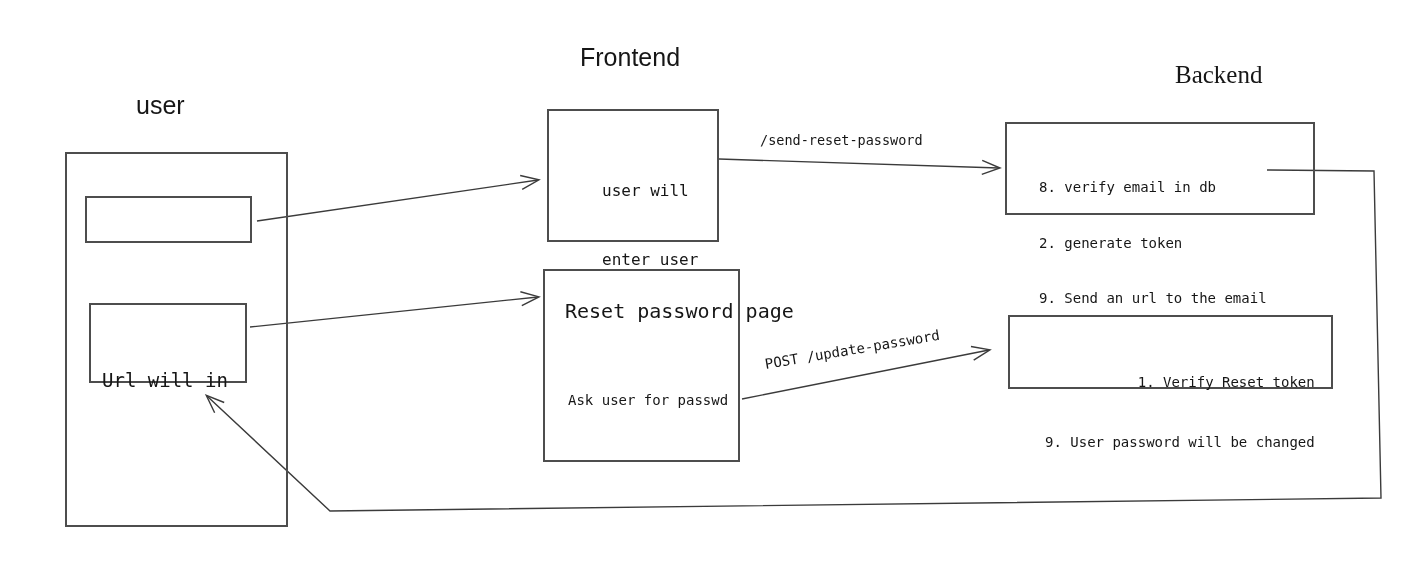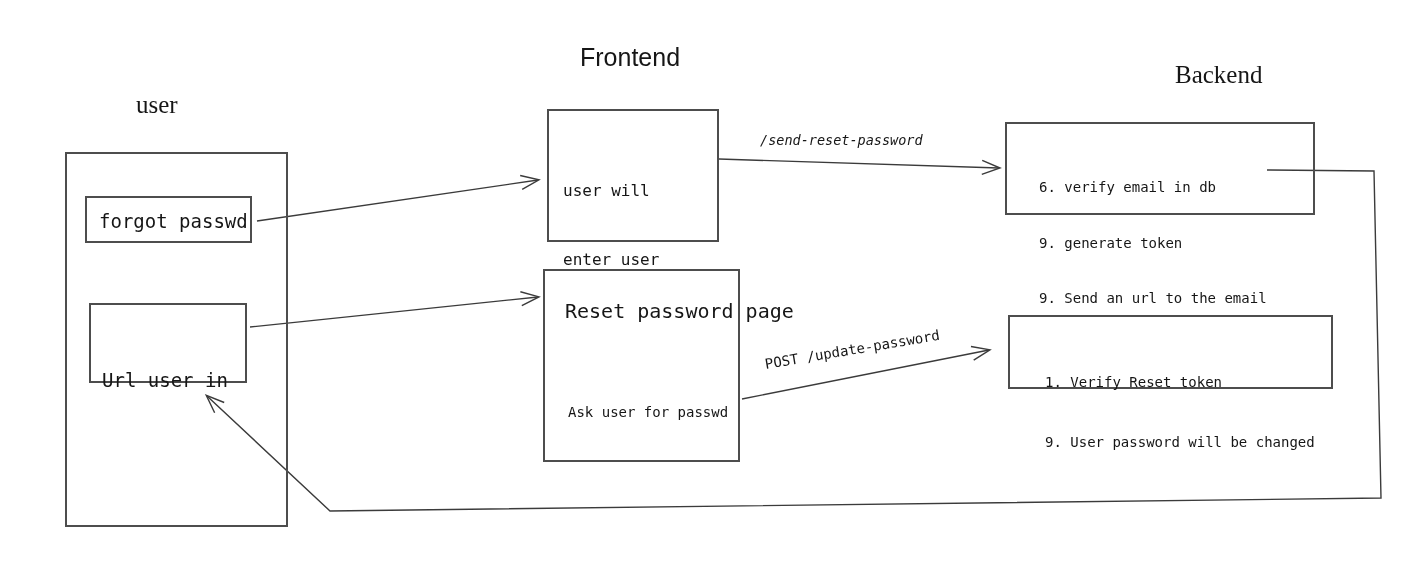--- a/index.html
+++ b/index.html
@@ -43,53 +43,52 @@
         <path d="M3,3 L21,10 L3,17" fill="none" stroke="#3b3b3b" stroke-width="1.4"></path>
       </marker>
     </defs>
     <path d="M257,221 L538,180" fill="none" stroke="#3b3b3b" stroke-width="1.4" marker-end="url(#arrowhead)"></path>
     <path d="M250,327 L538,297" fill="none" stroke="#3b3b3b" stroke-width="1.4" marker-end="url(#arrowhead)"></path>
     <path d="M719,159 L999,168" fill="none" stroke="#3b3b3b" stroke-width="1.4" marker-end="url(#arrowhead)"></path>
     <path d="M742,399 L989,350" fill="none" stroke="#3b3b3b" stroke-width="1.4" marker-end="url(#arrowhead)"></path>
     <path d="M1267,170 L1374,171 L1381,498 L330,511 L207,396" fill="none" stroke="#3b3b3b" stroke-width="1.4" marker-end="url(#arrowhead)"></path>
   </svg>
 
-  <div class="title" style="left:136px;top:91px;font-family:Liberation Serif, serif;">user</div>
+  <div class="title" style="left:136px;top:91px;">user</div>
   <div class="title" style="left:580px;top:43px;text-align:right;">Frontend</div>
   <div class="title" style="left:1175px;top:61px;font-family:Liberation Serif, serif;">Backend</div>
 
   <div class="box" style="left:65px;top:152px;width:223px;height:375px;"></div>
 
   <div class="box" style="left:85px;top:196px;width:167px;height:47px;"></div>
-  <div class="mono" style="left:99px;top:210px;font-size:19px;">forgot passwd</div>
 
   <div class="box" style="left:89px;top:303px;width:158px;height:80px;"></div>
   <div class="mono" style="left:102px;top:313px;font-size:19px;line-height:27px;">
-    <div>Url user in</div>
+    <div>Url will in</div>
   </div>
 
   <div class="box" style="left:547px;top:109px;width:172px;height:133px;"></div>
-  <div class="mono" style="left:563px;top:133px;font-size:16px;line-height:23px;">
+  <div class="mono" style="left:602px;top:133px;font-size:16px;line-height:23px;">
     <div>user will</div>
     <div>enter user</div>
   </div>
 
   <div class="box" style="left:543px;top:269px;width:197px;height:193px;"></div>
   <div class="mono" style="left:565px;top:299px;font-size:20px;">Reset password page</div>
-  <div class="mono" style="left:568px;top:404px;font-size:14px;">Ask user for passwd</div>
+  <div class="mono" style="left:568px;top:392px;font-size:14px;">Ask user for passwd</div>
 
   <div class="box" style="left:1005px;top:122px;width:310px;height:93px;"></div>
   <div class="mono" style="left:1039px;top:141px;font-size:14px;line-height:18.5px;">
-    <div>6. verify email in db</div>
-    <div>9. generate token</div>
+    <div>8. verify email in db</div>
+    <div>2. generate token</div>
     <div>9. Send an url to the email</div>
   </div>
 
   <div class="box" style="left:1008px;top:315px;width:325px;height:74px;"></div>
-  <div class="mono" style="left:1045px;top:332px;font-size:14px;line-height:20px;">
+  <div class="mono" style="left:1045px;top:332px;font-size:14px;line-height:20px;text-align:right;">
     <div>1. Verify Reset token</div>
     <div>9. User password will be changed</div>
   </div>
 
-  <div class="mono" style="left:760px;top:132px;font-size:13.5px;font-style:italic;">/send-reset-password</div>
+  <div class="mono" style="left:760px;top:132px;font-size:13.5px;">/send-reset-password</div>
   <div class="mono" style="left:765px;top:356px;font-size:14px;transform:rotate(-9.5deg);transform-origin:0 50%;">POST /update-password</div>
 
 </div>
 
 </body></html>

